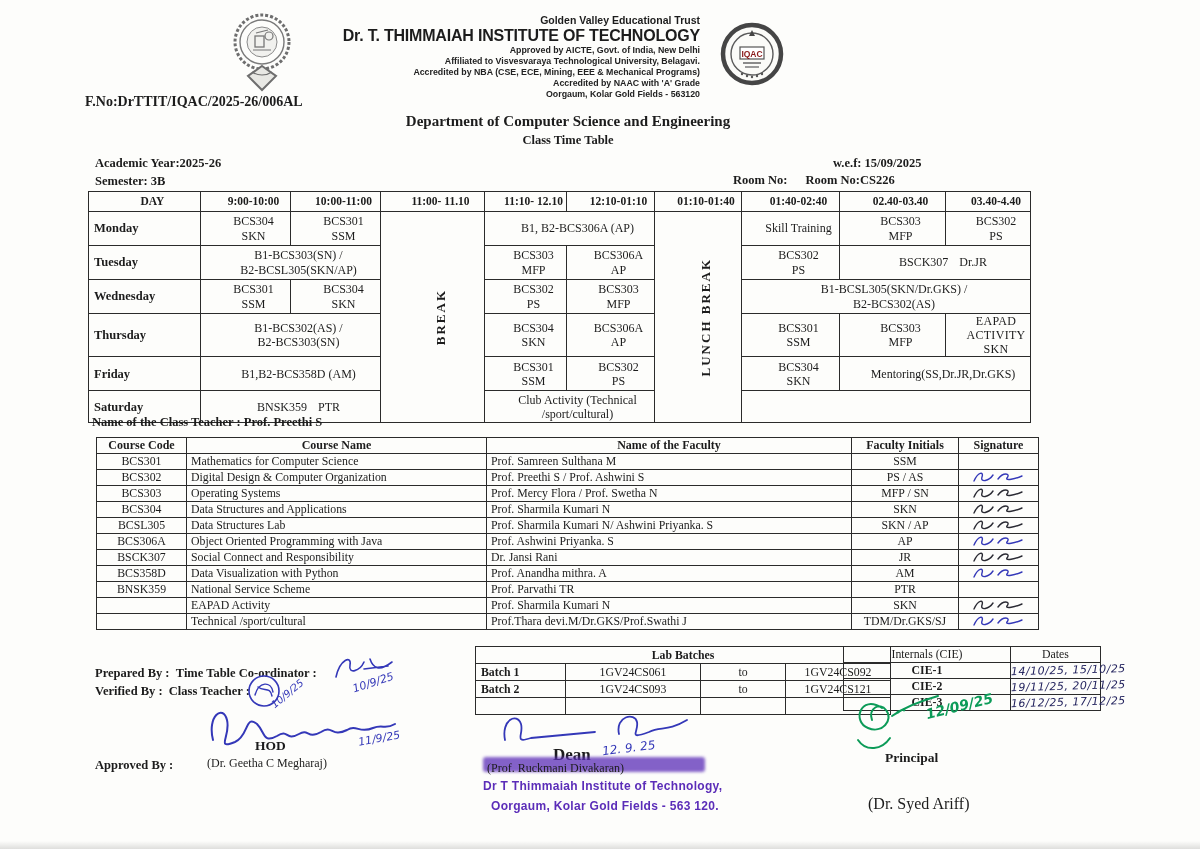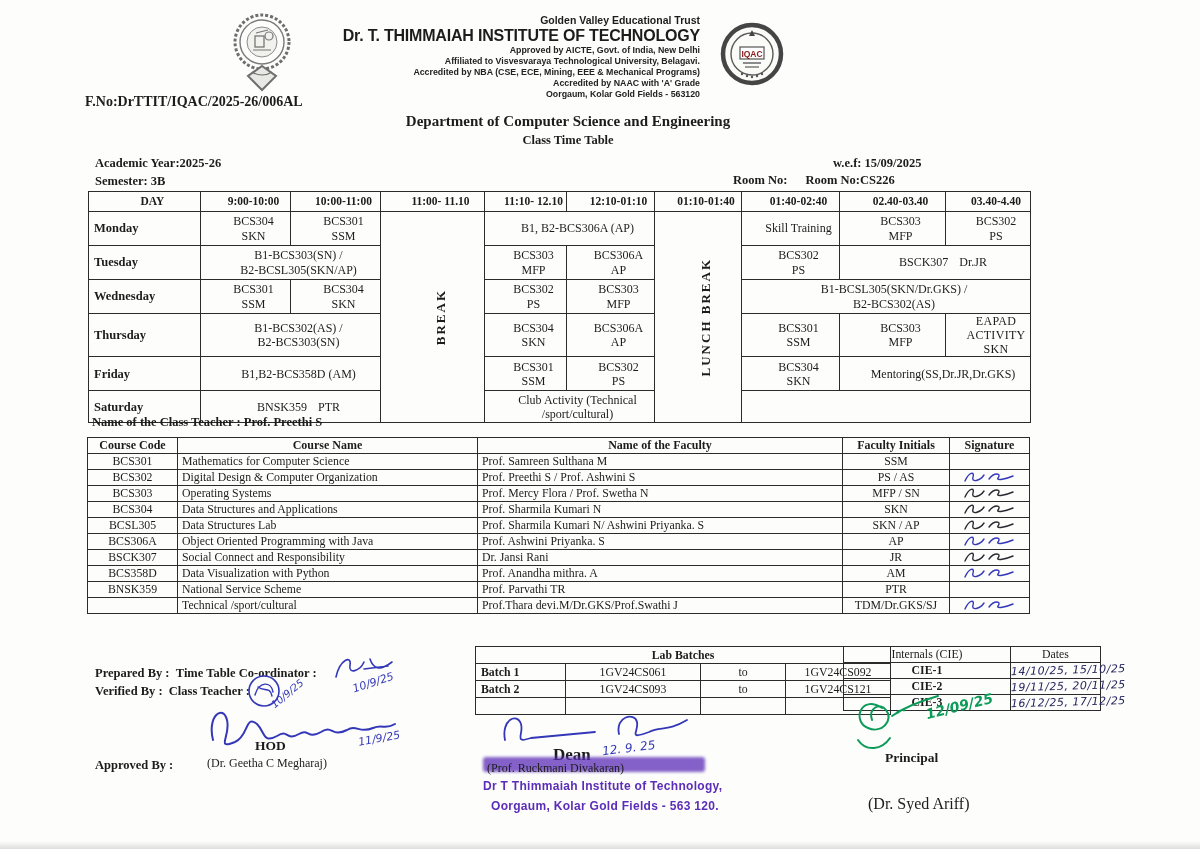--- a/index.html
+++ b/index.html
@@ -36,21 +36,21 @@
   .tt .day { font-weight:bold; text-align:left; padding-left:5px; font-size:12.5px; }
   .tt tbody tr { height:34px; }
   .vert { writing-mode:vertical-rl; transform:rotate(180deg); font-weight:bold;
           letter-spacing:2px; font-size:13px; margin:0 auto; }
   .small-cell { font-size:10px; letter-spacing:0.3px; }
   .wide-gap { word-spacing:8px; }
 
   .ct-line { position:absolute; left:92px; top:415px; font-weight:bold; font-size:12.5px; }
 
   
-  .ctab { position:absolute; left:87px; top:437px; width:942px; table-layout:fixed; }
+  .ctab { position:absolute; left:96px; top:437px; width:942px; table-layout:fixed; }
   .ctab th, .ctab td { border:1.3px solid #2b2b2b; font-size:11.8px; height:16px;
                        padding:0 4px; vertical-align:middle; overflow:visible; }
   .ctab th { font-weight:bold; font-size:12px; }
   .ctab .c-code, .ctab .c-init { text-align:center; }
   .ctab .c-name, .ctab .c-fac { text-align:left; }
   .sigcell { position:relative; }
   .sig-mark { display:block; margin:0 auto; }
   .sig-mark path { fill:none; stroke:currentColor; stroke-width:1.4; stroke-linecap:round; }
   .ink-blue { color:#3438b8; }
   .ink-dark { color:#2a2a33; }
@@ -412,20 +412,31 @@
         <tr>
           <td class="c-code">BNSK359</td>
           <td class="c-name">National Service Scheme</td>
           <td class="c-fac">Prof. Parvathi TR</td>
           <td class="c-init">PTR</td>
           <td class="sigcell">
             
           </td>
         </tr>
 
+        <tr>
+          <td class="c-code"></td>
+          <td class="c-name">EAPAD Activity</td>
+          <td class="c-fac">Prof. Sharmila Kumari N</td>
+          <td class="c-init">SKN</td>
+          <td class="sigcell">
+            <svg class="sig-mark ink-dark" width="58" height="15" viewBox="0 0 58 15">
+              <path d="M4 11 C8 2, 14 1, 12 7 C10 13, 19 11, 23 5 M28 9 C33 2, 41 3, 37 8 C35 11, 45 9, 52 6"></path>
+            </svg>
+          </td>
+        </tr>
 
         <tr>
           <td class="c-code"></td>
           <td class="c-name">Technical /sport/cultural</td>
           <td class="c-fac">Prof.Thara devi.M/Dr.GKS/Prof.Swathi J</td>
           <td class="c-init">TDM/Dr.GKS/SJ</td>
           <td class="sigcell">
             <svg class="sig-mark ink-blue" width="58" height="15" viewBox="0 0 58 15">
               <path d="M4 11 C8 2, 14 1, 12 7 C10 13, 19 11, 23 5 M28 9 C33 2, 41 3, 37 8 C35 11, 45 9, 52 6"></path>
             </svg>

